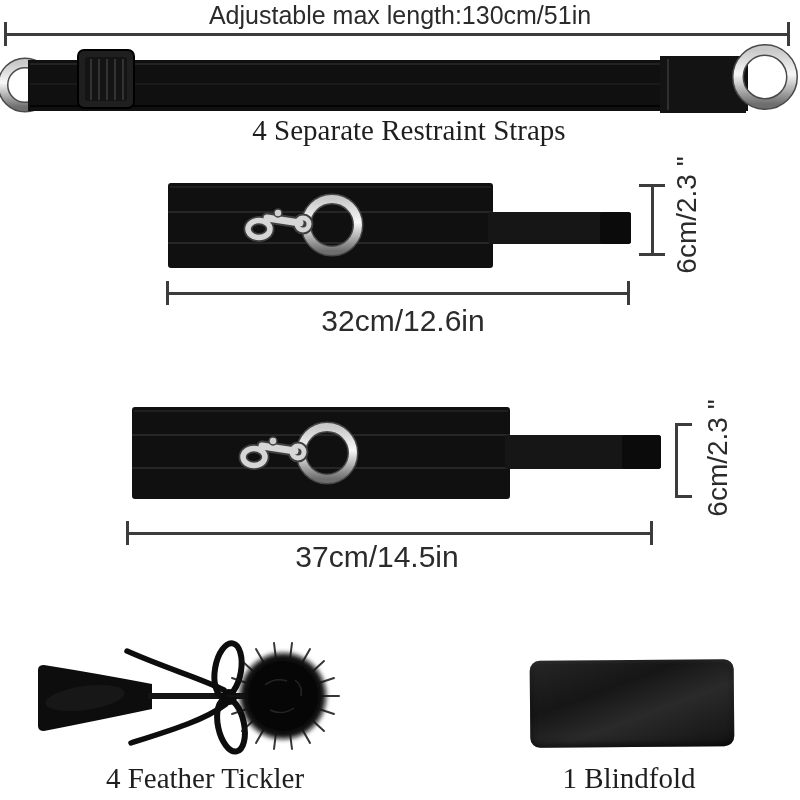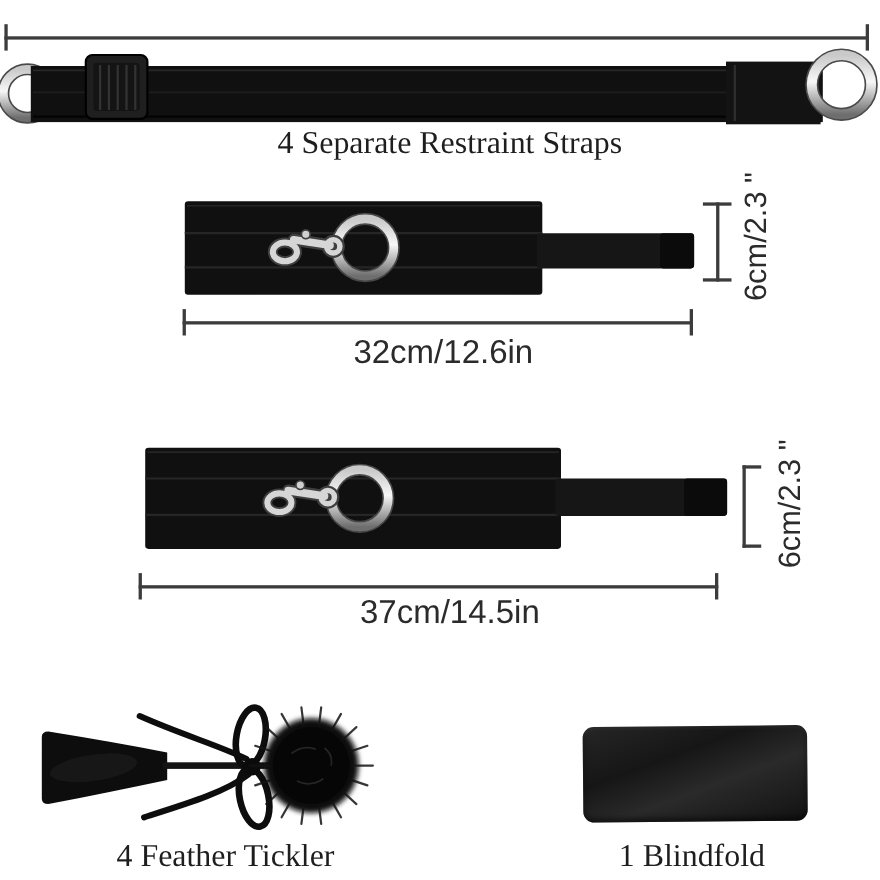--- a/index.html
+++ b/index.html
@@ -33,20 +33,21 @@
   .blindfold{position:absolute;left:530px;top:660px;width:204px;height:87px;border-radius:10px;
              transform:rotate(-0.5deg);
              background:linear-gradient(160deg,#262626 0%,#161616 35%,#2a2a2a 60%,#121212 100%);
              box-shadow:inset 0 2px 4px rgba(255,255,255,0.06), inset 0 -3px 6px rgba(0,0,0,0.6);}
 </style>
 </head>
 <body>
 
 <div id="canvas">
 
+  <div class="abs sans center" style="left:0;top:0;width:800px;font-size:25px;line-height:30px;">Adjustable max length:130cm/51in</div>
 
   <div class="dimh" style="left:4px;top:22px;width:786px;height:24px;">
     <div class="line"></div>
     <div class="tick l"></div>
     <div class="tick r"></div>
   </div>
 
   <svg class="abs" style="left:0;top:40px;" width="800" height="95" viewBox="0 0 800 95">
     <defs>
       <linearGradient id="metal0" x1="0" y1="0" x2="0" y2="1">
@@ -168,21 +169,21 @@
     <div class="cap t"></div>
     <div class="cap b"></div>
   </div>
   <div class="vlabel sans" style="left:643px;top:443px;">6cm/2.3 "</div>
 
   <div class="dimh" style="left:126px;top:521px;width:527px;height:24px;">
     <div class="line"></div>
     <div class="tick l"></div>
     <div class="tick r"></div>
   </div>
-  <div class="abs sans center" style="left:0;top:540px;width:754px;font-size:30px;line-height:34px;padding-left:32px;">37cm/14.5in</div>
+  <div class="abs sans center" style="left:0;top:540px;width:754px;font-size:30px;line-height:34px;">37cm/14.5in</div>
 
   <svg class="abs" style="left:0;top:630px;" width="400" height="170" viewBox="0 0 400 170">
     <defs>
       <filter id="fz" x="-30%" y="-30%" width="160%" height="160%">
         <feGaussianBlur stdDeviation="2.5"></feGaussianBlur>
       </filter>
     </defs>
 
     <g>
       <path d="M44,35 Q100,44 152,54 L152,79 Q100,90 44,101 Q38,101 38,96 L38,40 Q38,35 44,35 Z" fill="#0d0d0d"></path>

